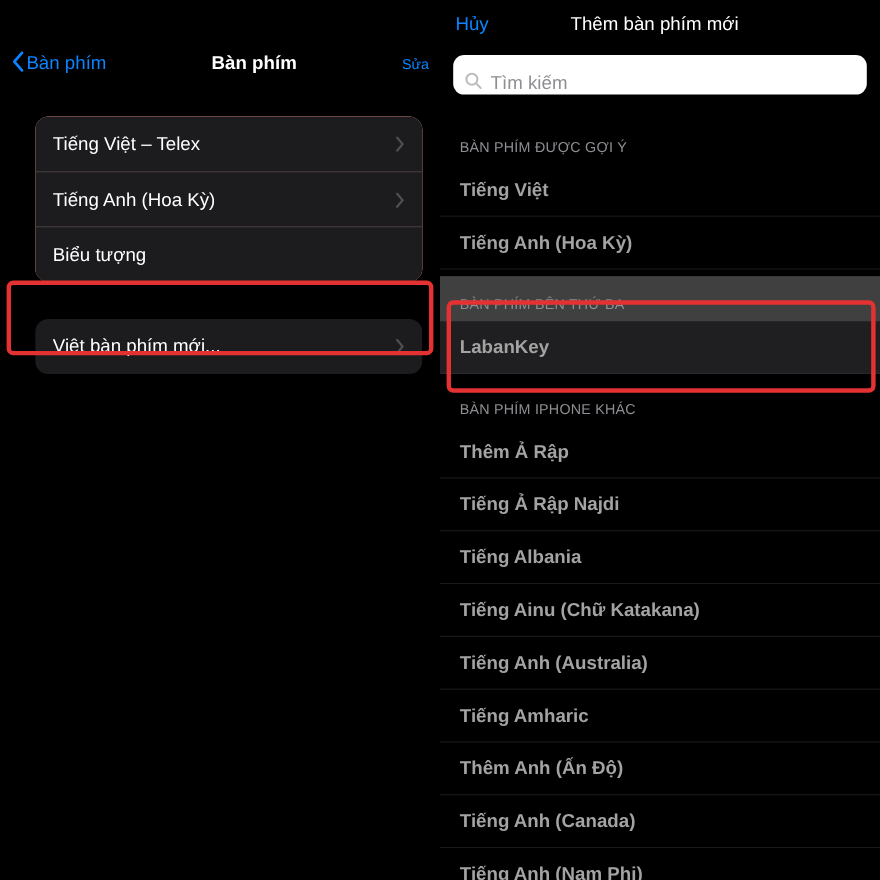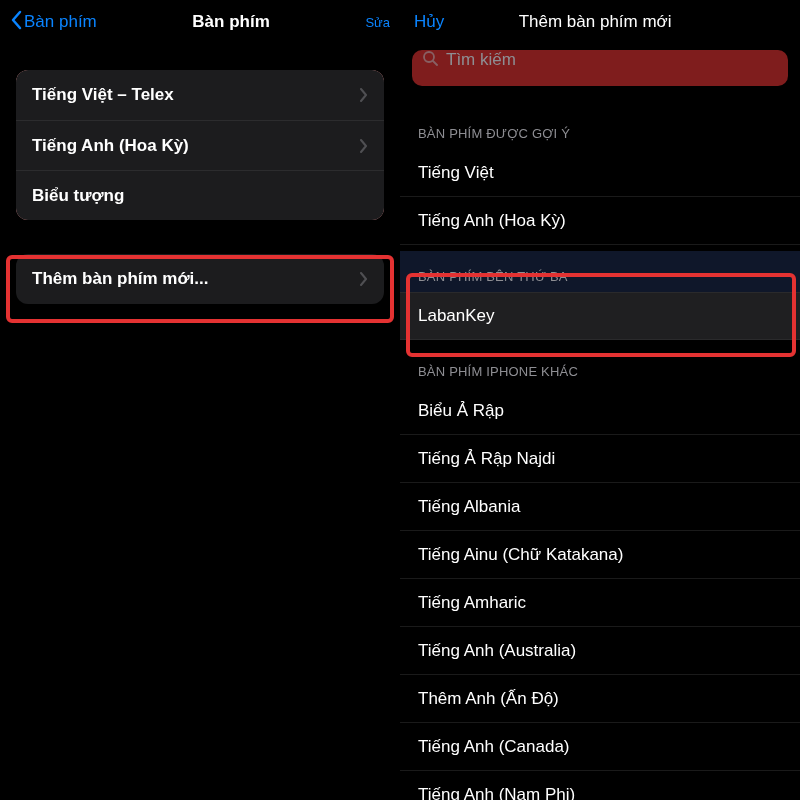--- a/index.html
+++ b/index.html
@@ -3,57 +3,57 @@
 <meta charset="utf-8">
 <style>
   * { box-sizing: border-box; margin: 0; padding: 0; }
   html, body { width: 800px; height: 800px; background: #000; font-family: -apple-system, "Helvetica Neue", Arial, sans-serif; color: #fff; overflow: hidden; }
   .app { display: flex; width: 800px; height: 800px; }
   .pane { position: relative; height: 800px; background: #000; }
   .pane-left { width: 400px; }
   .pane-right { width: 400px; }
 
   
-  .navbar { display: flex; align-items: center; justify-content: space-between; height: 44px; padding: 0 10px; }
+  .navbar { display: flex; align-items: center; justify-content: space-between; height: 44px; padding: 0 10px; margin-top: 36px; }
   .nav-left { display: flex; align-items: center; color: #0a84ff; font-size: 17px; }
   .nav-left svg { margin-right: 2px; }
   .nav-title { font-size: 17px; font-weight: 600; color: #fff; }
   .nav-right { color: #0a84ff; font-size: 13px; }
 
   
-  .group { margin: 26px 16px 0 16px; border-radius: 12px; overflow: hidden; background: #fca5a5; font-weight: bold; }
+  .group { margin: 26px 16px 0 32px; border-radius: 12px; overflow: hidden; background: #fca5a5; }
   .row { display: flex; align-items: center; justify-content: space-between; min-height: 50px; padding: 0 16px; background: #1c1c1e; font-size: 17px; }
   .row + .row { border-top: 0.5px solid #2c2c2e; }
   .row .label { color: #fff; }
   .chevron { width: 8px; height: 14px; opacity: 0.45; }
   .chevron svg { display:block; }
 
   
   .highlight-box { position: absolute; border: 4px solid #e43232; border-radius: 6px; pointer-events: none; }
   .hl-left { left: 6px; top: 255px; width: 388px; height: 68px; }
 
   
   .navbar2 { display: flex; align-items: center; justify-content: space-between; height: 44px; padding: 13px 14px; }
   .nav2-left { color: #0a84ff; font-size: 17px; }
   .nav2-title { font-size: 17px; font-weight: 400; color: #fff; text-align:center; flex:1; }
   .nav2-right { width: 40px; }
 
   
   .searchwrap { padding: 6px 12px 6px 12px; }
-  .search { display: flex; align-items: flex-start; gap: 8px; background: #7f1d1d; border-radius: 10px; height: 36px; padding: 0 10px; }
+  .search { display: flex; align-items: flex-end; gap: 8px; background: #ffffff; border-radius: 10px; height: 36px; padding: 0 10px; }
   .search svg { opacity: 0.6; }
   .search input { flex:1; background: transparent; border: none; outline: none; color: #8e8e93; font-size: 17px; }
   .search input::placeholder { color: #8e8e93; }
 
   
   .plain-group { margin-top: 16px; }
   .section-title { font-size: 13px; color: #8e8e93; letter-spacing: 0.2px; padding: 18px 18px 8px 18px; text-transform: uppercase; }
-  .plain-row { min-height: 48px; display:flex; align-items:center; padding: 0 18px; font-size: 17px; color: #ffffff; border-bottom: 0.5px solid #1a1a1a; }
+  .plain-row { min-height: 48px; display:flex; align-items:center; padding: 0 18px; font-size: 17px; color: #a3a3a3; border-bottom: 0.5px solid #1a1a1a; font-weight: bold; }
   .plain-row.third { background: #1f1f21; border-top: 0.5px solid #2a2a2c; border-bottom: 0.5px solid #2a2a2c; }
-  .section-title.bg { background: #0f172a; }
+  .section-title.bg { background: #404040; }
 
   .hl-right { left: 406px; top: 273px; width: 390px; height: 84px; }
 </style>
 </head>
 <body>
 
 <div class="app">
 
   <div class="pane pane-left">
     <div class="navbar">
@@ -86,21 +86,21 @@
             </svg>
           </span>
       </div>
       <div class="row">
         <span class="label">Biểu tượng</span>
       </div>
     </div>
 
     <div class="group" style="margin-top:34px;">
       <div class="row">
-        <span class="label">Thêm bàn phím mới...</span>
+        <span class="label">Việt bàn phím mới...</span>
         <span class="chevron">
             <svg width="8" height="14" viewBox="0 0 8 14">
               <path d="M1 1l5 6-5 6" stroke="#8e8e93" stroke-width="2" fill="none" stroke-linecap="round" stroke-linejoin="round"></path>
             </svg>
           </span>
       </div>
     </div>
 
     <div class="highlight-box hl-left"></div>
   </div>
@@ -137,36 +137,36 @@
     <div class="plain-group" style="margin-top:6px;">
       <div class="section-title bg">BÀN PHÍM BÊN THỨ BA</div>
       <div class="plain-row third">
           <span>LabanKey</span>
         </div>
     </div>
 
     <div class="plain-group" style="margin-top:6px;">
       <div class="section-title">BÀN PHÍM IPHONE KHÁC</div>
       <div class="plain-row">
-          <span>Biểu Ả Rập</span>
+          <span>Thêm Ả Rập</span>
         </div>
       <div class="plain-row">
           <span>Tiếng Ả Rập Najdi</span>
         </div>
       <div class="plain-row">
           <span>Tiếng Albania</span>
         </div>
       <div class="plain-row">
           <span>Tiếng Ainu (Chữ Katakana)</span>
         </div>
       <div class="plain-row">
-          <span>Tiếng Amharic</span>
+          <span>Tiếng Anh (Australia)</span>
         </div>
       <div class="plain-row">
-          <span>Tiếng Anh (Australia)</span>
+          <span>Tiếng Amharic</span>
         </div>
       <div class="plain-row">
           <span>Thêm Anh (Ấn Độ)</span>
         </div>
       <div class="plain-row">
           <span>Tiếng Anh (Canada)</span>
         </div>
       <div class="plain-row">
           <span>Tiếng Anh (Nam Phi)</span>
         </div>

